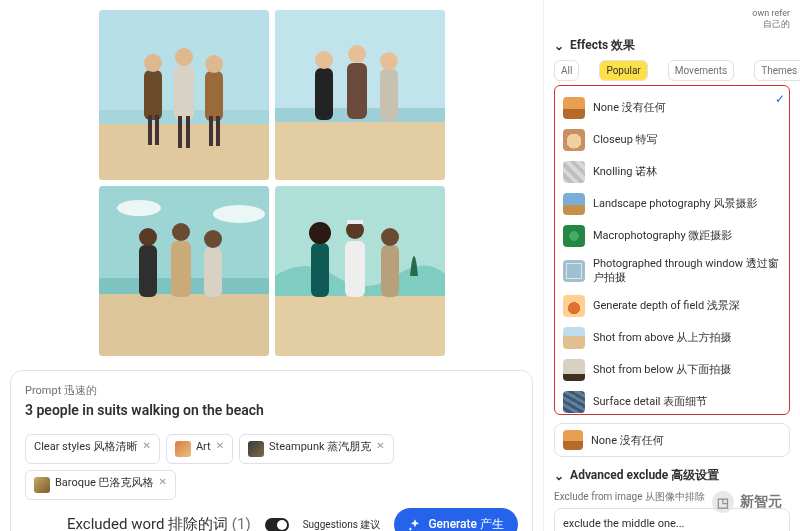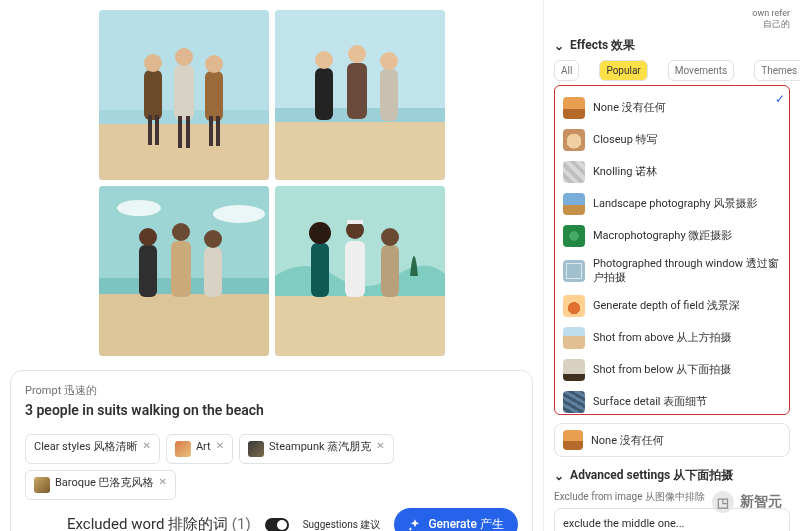--- a/index.html
+++ b/index.html
@@ -261,21 +261,21 @@
           <span class="ico ico-surf"></span>
           <span>Surface detail 表面细节</span>
         </div>
       </div>
     <div class="selbox">
       <span class="ico ico-desert" style="width:20px;height:20px;border-radius:4px"></span>
       <span>None 没有任何</span>
     </div>
     <div class="sect" style="margin-top:10px">
       <span class="chev">⌄</span>
-      <span>Advanced settings 从下面拍摄</span>
+      <span>Advanced exclude 高级设置</span>
     </div>
     <div class="exclabel">Exclude from image 从图像中排除</div>
     <div class="excinput">
       <span>exclude the middle one...</span>
     </div>
   </div>
 </div>
 
 <div class="watermark">
   <span class="wmico">◳</span>

